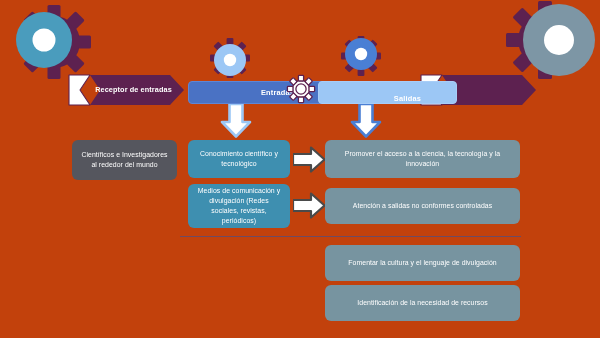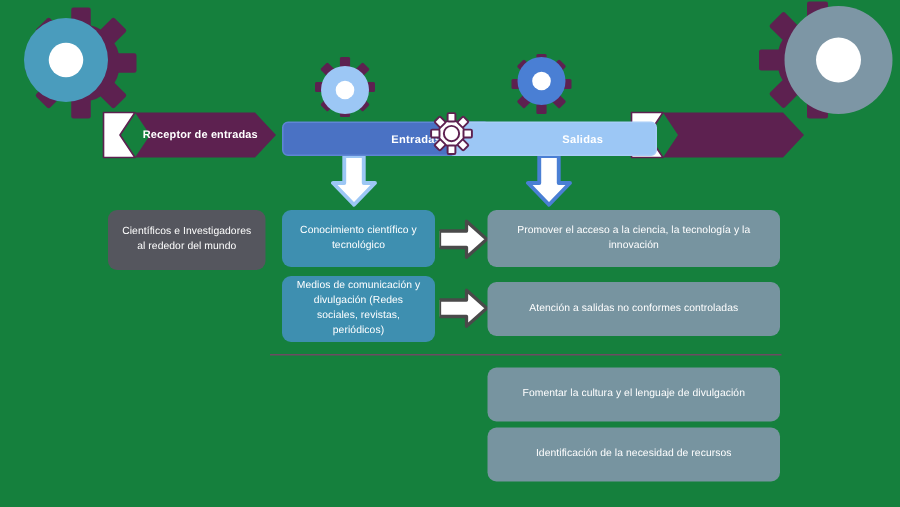--- a/index.html
+++ b/index.html
@@ -7,21 +7,21 @@
     padding: 0;
     background: #ffffff;
   }
   body {
     font-family: "Liberation Sans", sans-serif;
   }
   #canvas {
     position: relative;
     width: 600px;
     height: 338px;
-    background: #15803d;
+    background: #c2410c;
     overflow: hidden;
   }
   .abs { position: absolute; }
 
   
   .gear-wrap { position: absolute; }
   .gear-wrap svg { display: block; }
 
   
   .banner {
@@ -219,21 +219,21 @@
     <svg class="abs" style="left:0; top:0;" width="117" height="32" viewBox="0 0 117 32" aria-hidden="true">
       <path d="M1,1 L22,1 L12,16 L22,31 L1,31 Z" fill="#ffffff" stroke="#5d2150" stroke-width="1.1" stroke-linejoin="round"></path>
       <path d="M22,1 L102,1 L116,16 L102,31 L22,31 L32,16 Z" fill="#5d2150"></path>
     </svg>
   </div>
 
   <div class="pill pill-entradas" style="left:188px; top:81px; width:97px; height:21px;">
     <span>Entradas</span>
   </div>
 
-  <div class="pill pill-salidas" style="left:299px; top:81px; width:97px; height:21px;">
+  <div class="pill pill-salidas" style="left:318px; top:81px; width:97px; height:21px;align-items:flex-end;">
     <span>Salidas</span>
   </div>
 
   <div class="arrow" style="left:219px; top:104px;">
     <svg width="34" height="34" viewBox="0 0 34 34" aria-hidden="true">
       <path d="M10.5,0 L23.5,0 L23.5,18 L31,18 L17,32.5 L3,18 L10.5,18 Z" fill="#ffffff" stroke="#9cc7f5" stroke-width="2.6" stroke-linejoin="round"></path>
     </svg>
   </div>
 
   <div class="arrow" style="left:349px; top:104px;">

